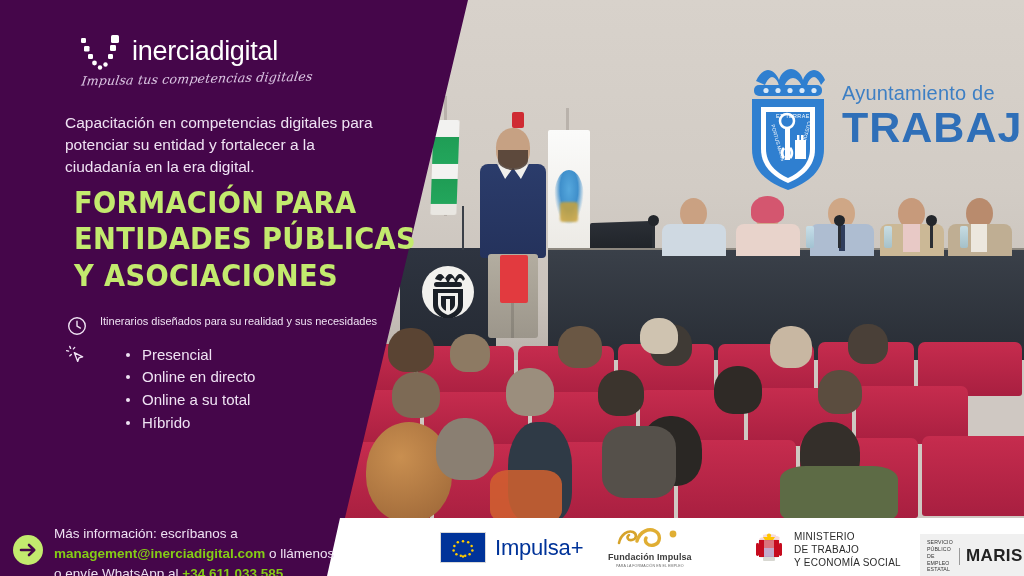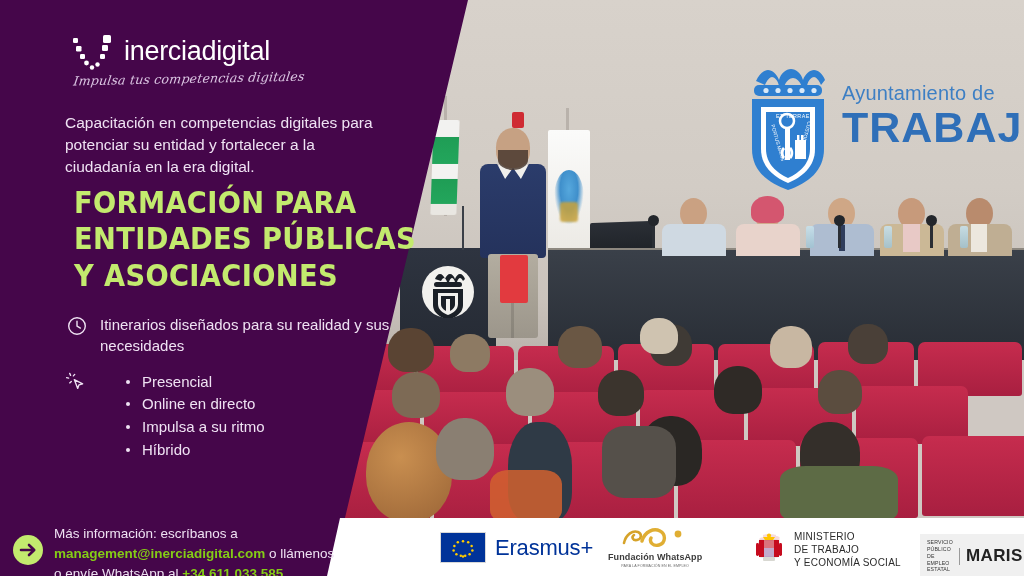--- a/index.html
+++ b/index.html
@@ -97,41 +97,41 @@
      background:#45064a;
      clip-path:polygon(0 0, 468px 0, 344px 522px, 340px 576px, 0 576px);}
 
   
   .footer-bar{position:absolute;left:0;top:518px;width:1024px;height:58px;background:#ffffff;
      clip-path:polygon(340px 0, 1024px 0, 1024px 58px, 327px 58px);}
 
   
   .content{position:absolute;left:0;top:0;width:400px;height:576px;}
 
-  .logo{position:absolute;left:72px;top:33px;width:260px;height:58px;}
+  .logo{position:absolute;left:80px;top:33px;width:260px;height:58px;}
   .logo-mark{position:absolute;left:0;top:0;width:46px;height:40px;}
   .logo-name{position:absolute;left:52px;top:5px;font-size:27px;color:#ffffff;
      letter-spacing:-.3px;line-height:1;}
   .logo-tag{position:absolute;left:2px;top:38px;font-size:12.5px;color:#e7d5ef;
      font-family:"DejaVu Serif",serif;font-style:italic;letter-spacing:.2px;
      transform:skewX(-9deg) rotate(-1.2deg);opacity:.92;}
 
   .lede{position:absolute;left:65px;top:112px;width:312px;font-size:15.5px;line-height:1.42;
      color:#efe2f3;}
 
   .headline{position:absolute;left:74px;top:184px;width:320px;
      font-family:"DejaVu Sans",sans-serif;font-weight:bold;color:#c3ea6e;
      font-size:31px;line-height:1.17;letter-spacing:.4px;
      transform:scaleX(.88);transform-origin:left top;}
   .headline div{white-space:nowrap;}
 
   .features{position:absolute;left:66px;top:314px;width:330px;}
   .feature{position:relative;padding-left:34px;margin-bottom:14px;}
   .feature .ficon{position:absolute;left:0;top:1px;width:22px;height:22px;}
-  .feature .ftxt{font-size:15px;line-height:1.42;color:#efe2f3;}
+  .feature .ftxt{font-size:11px;line-height:1.42;color:#efe2f3;}
   .sublist{list-style:none;margin:4px 0 0 0;padding:0 0 0 26px;}
   .sublist li{position:relative;font-size:15px;line-height:1.52;color:#efe2f3;padding-left:16px;}
   .sublist li:before{content:"";position:absolute;left:0;top:9px;width:4px;height:4px;
      border-radius:50%;background:#efe2f3;}
 
   .contact{position:absolute;left:12px;top:524px;width:330px;}
   .contact-icon{position:absolute;left:0;top:10px;width:32px;height:32px;}
   .contact-txt{position:absolute;left:42px;top:0;width:290px;font-size:13.5px;line-height:1.47;
      color:#efe2f3;}
   .contact-txt b{font-weight:bold;color:#84cc16;}
@@ -368,21 +368,21 @@
       <div class="feature">
         <span class="ficon">
           <svg viewBox="0 0 22 22" fill="none" stroke="#efe2f3" stroke-width="1.35">
             <path d="M8.3 7.6l8.4 4.2-3.7 1-1.3 3.6z" stroke-linejoin="round"></path>
             <path d="M4.6 3.4l-.9-2M2.6 6.1l-2-.5M5.3 9.4l-1.6 1.5M7.4 3.9l1.3-1.5" stroke-linecap="round"></path>
           </svg>
         </span>
         <ul class="sublist">
           <li>Presencial</li>
           <li>Online en directo</li>
-          <li>Impulsa a su ritmo</li>
+          <li>Online a su total</li>
           <li>Híbrido</li>
         </ul>
       </div>
     </div>
 
     <div class="contact">
       <span class="contact-icon">
         <svg viewBox="0 0 32 32">
           <circle cx="16" cy="16" r="15" fill="#c3ea6e"></circle>
           <path d="M9 16h13M17 11l5.2 5-5.2 5" fill="none" stroke="#45064a" stroke-width="2.6" stroke-linecap="round" stroke-linejoin="round"></path>
@@ -410,32 +410,32 @@
               <circle cx="24.2" cy="22.7" r="1.25"></circle>
             <circle cx="19.8" cy="22.7" r="1.25"></circle>
               <circle cx="15.4" cy="21.2" r="1.25"></circle>
             <circle cx="12.6" cy="17.6" r="1.25"></circle>
               <circle cx="13.4" cy="13" r="1.25"></circle>
             <circle cx="16.8" cy="9.3" r="1.25"></circle>
               <circle cx="22" cy="23.6" r="1.25"></circle>
           </g>
         </svg>
       </span>
-      <span class="erasmus-txt">Erasmus+</span>
+      <span class="erasmus-txt">Impulsa+</span>
     </div>
 
     <div class="flogo" style="left:268px;top:8px;flex-direction:column;align-items:center;">
       <span>
         <svg viewBox="0 0 70 22" style="width:70px;height:22px;">
           <path d="M4 17c2-9 9-13 14-11 4 1.6 4 7-1 8-4 .8-6-3-3-5" fill="none" stroke="#d6a32a" stroke-width="2.6" stroke-linecap="round"></path>
           <path d="M22 15c3-10 12-13 18-10 6 3 6 12-1 14-6 1.6-10-3-8-7" fill="none" stroke="#e0ae33" stroke-width="3.4" stroke-linecap="round"></path>
           <circle cx="58" cy="8" r="3.4" fill="#e0ae33"></circle>
         </svg>
       </span>
-      <span class="fe-txt">Fundación WhatsApp</span>
+      <span class="fe-txt">Fundación Impulsa</span>
       <span class="fe-sub">PARA LA FORMACIÓN EN EL EMPLEO</span>
     </div>
 
     <div class="flogo" style="left:412px;top:12px;">
       <span>
         <svg viewBox="0 0 34 34" style="width:34px;height:34px;">
           <path d="M17 3c4 0 7 1 7 1v1c3 0 4 2 4 2l-1 1 1 1-2 1 1 2-2 .6.6 2h-2l.4 2-2-.4v2l-2-.8-.4 2
                    L17 19l-1.6 1.6-.4-2-2 .8v-2l-2 .4.4-2h-2l.6-2-2-.6 1-2-2-1 1-1-1-1s1-2 4-2V4s3-1 7-1z" fill="#c60b1e" opacity=".15"></path>
           <rect x="7" y="9" width="20" height="17" rx="2" fill="#f4f4f0" stroke="#c8c8c2" stroke-width=".6"></rect>
           <rect x="7" y="9" width="5" height="17" fill="#c60b1e"></rect>

